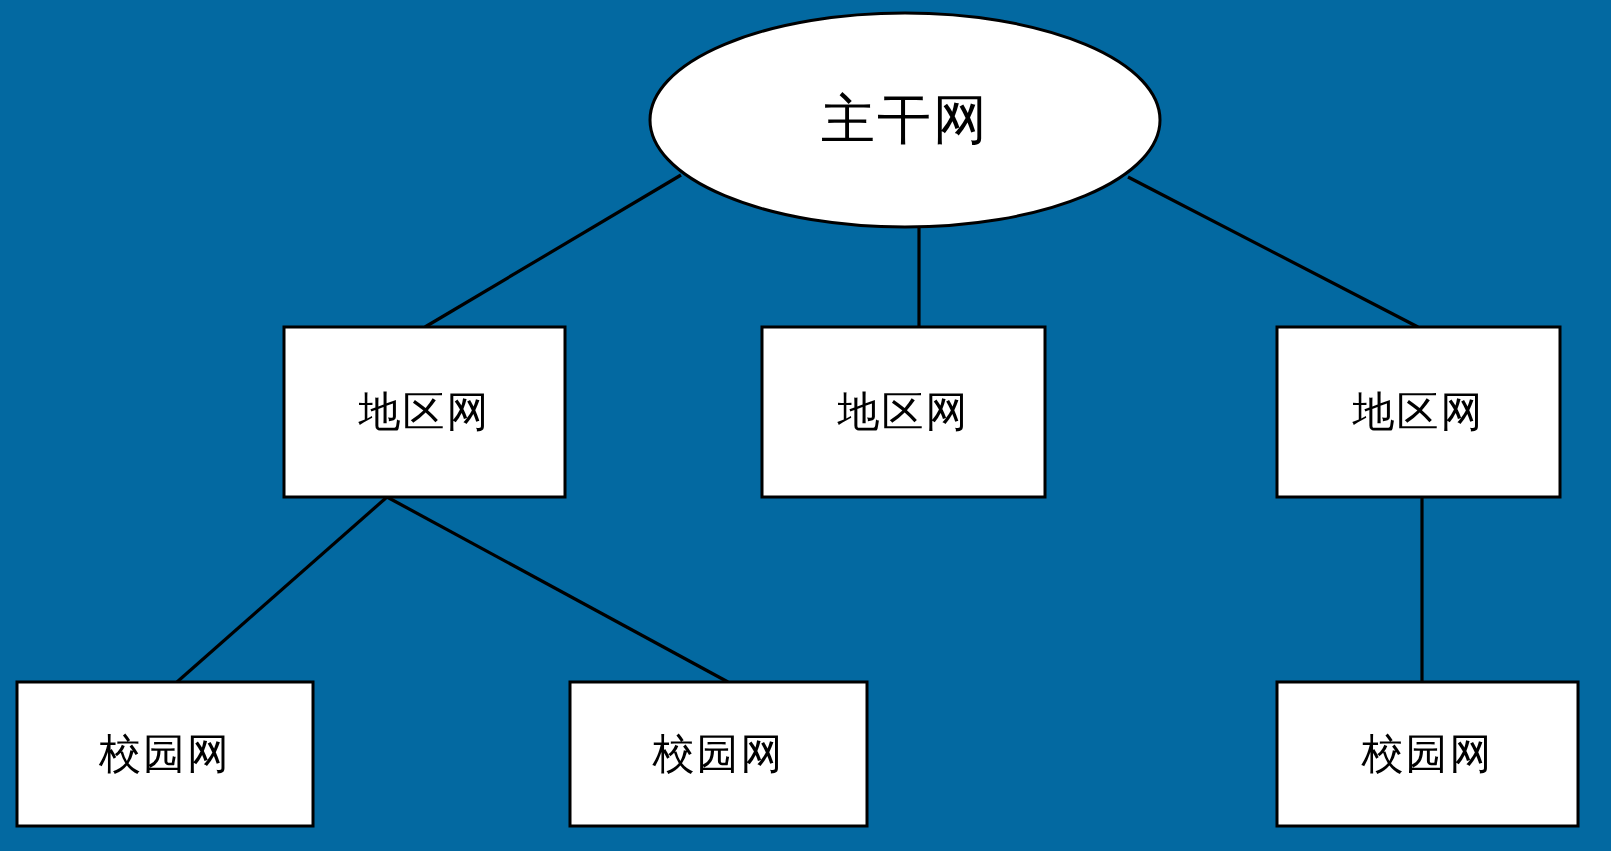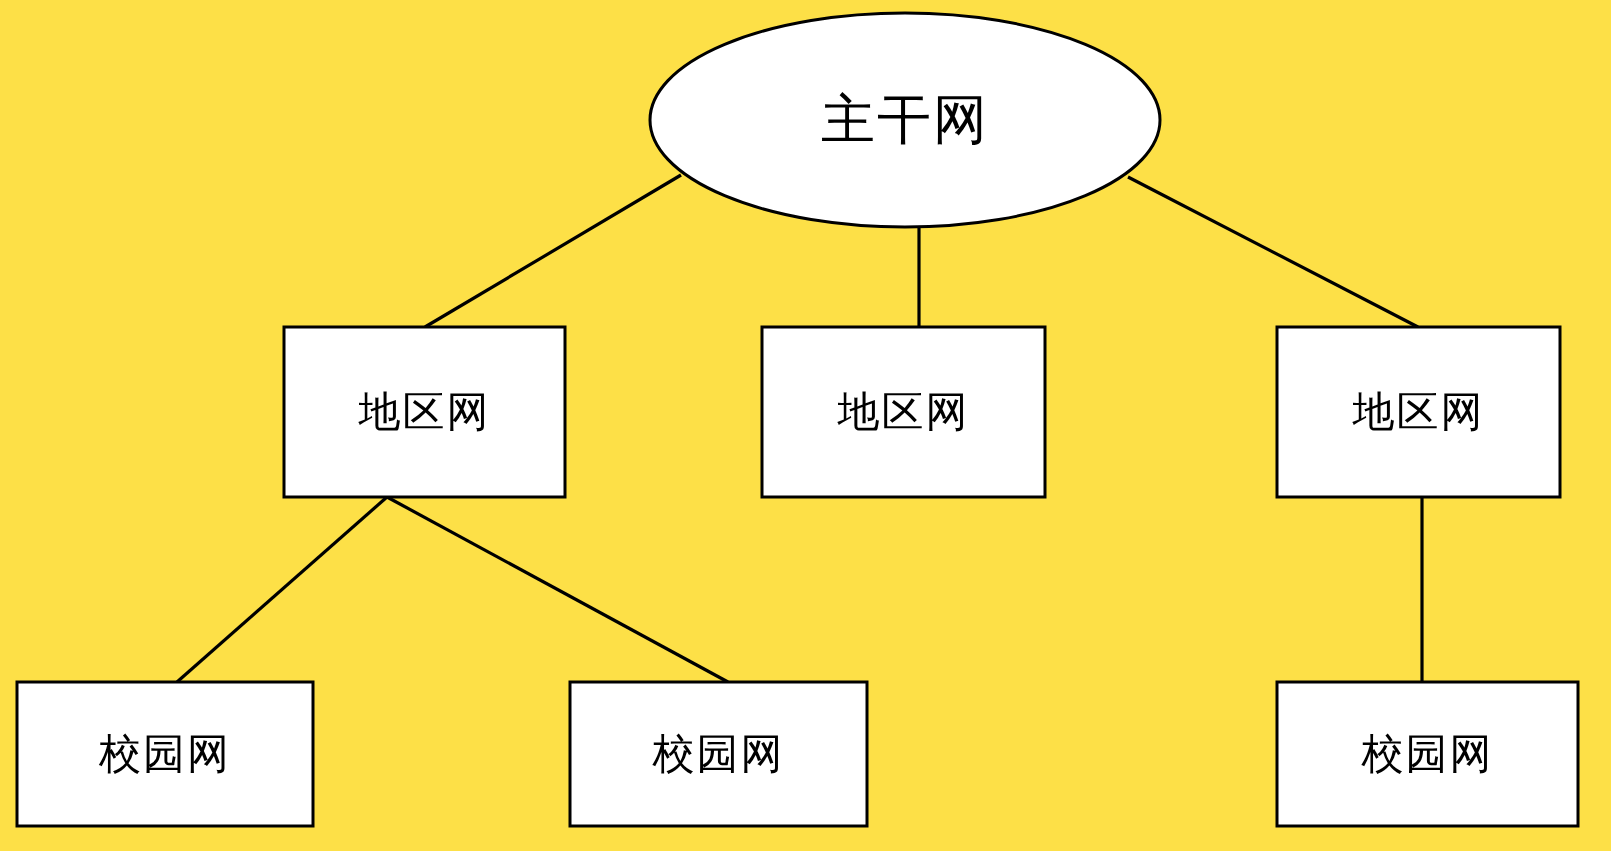--- a/index.html
+++ b/index.html
@@ -7,21 +7,21 @@
     padding: 0;
     background: #ffffff;
   }
   body {
     font-family: "Liberation Serif", "DejaVu Serif", serif;
   }
   #diagram-root {
     position: relative;
     width: 1611px;
     height: 851px;
-    background: #fde047;
+    background: #0369a1;
     overflow: hidden;
   }
   svg.topology {
     display: block;
     width: 1611px;
     height: 851px;
   }
   .node-shape {
     fill: #ffffff;
     stroke: #000000;

